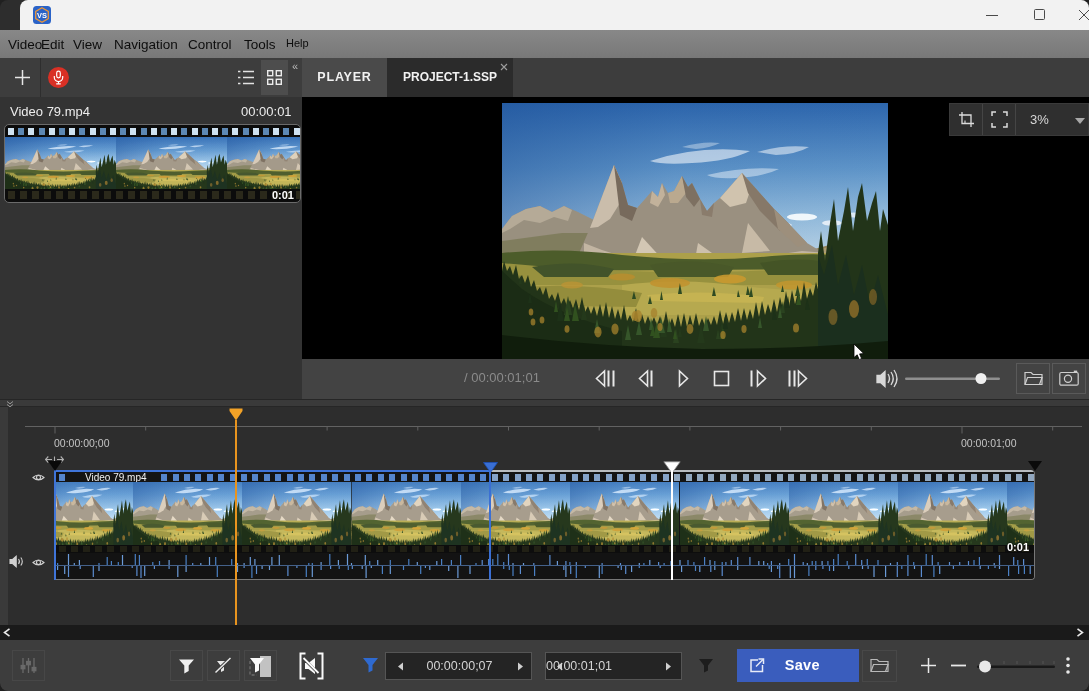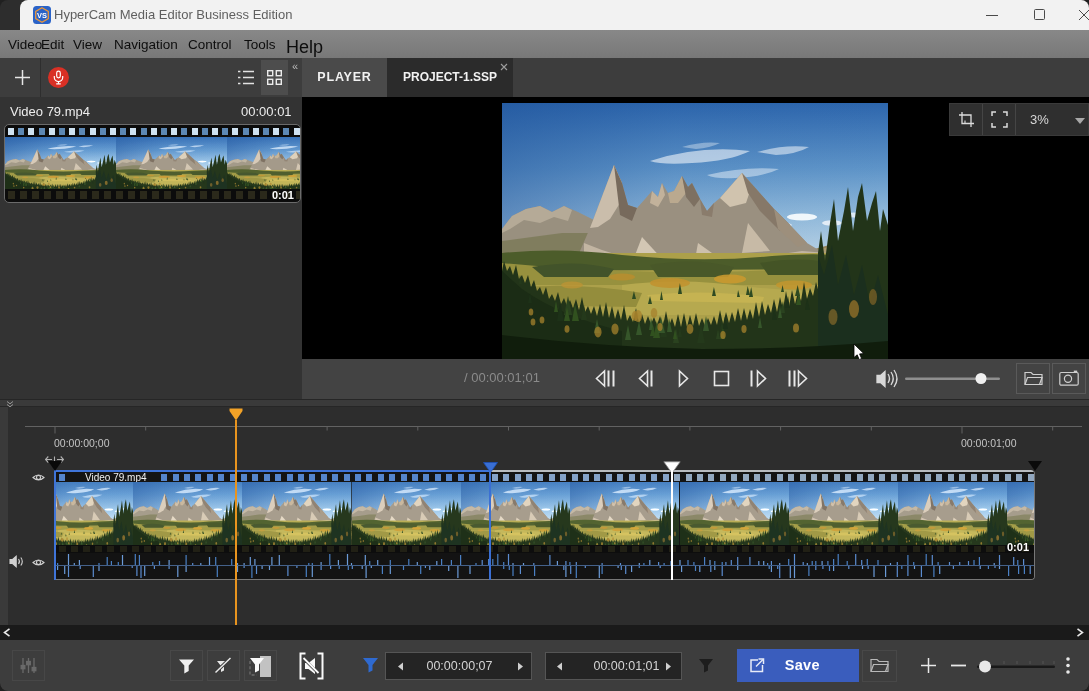--- a/index.html
+++ b/index.html
@@ -138,38 +138,37 @@
           <ellipse cx="331" cy="214" rx="4.5" ry="8" fill="#8f6e2b" opacity="0.65"></ellipse>
     </g>
   </defs>
 </svg>
 <div class="abs" style="left:0;top:0;width:1089px;height:30px;background:#f2f2f2;border-radius:8px 8px 0 0;margin-left:20px;">
   <svg class="ic abs" style="left:13px;top:6px" width="18" height="18" viewBox="0 0 18 18">
     <rect x="0" y="0" width="18" height="18" rx="3.5" fill="#2a63c8"></rect>
     <path d="M9,1.8 L15.3,5.4 L15.3,12.6 L9,16.2 L2.7,12.6 L2.7,5.4 Z" fill="none" stroke="#e8963c" stroke-width="1.3"></path>
     <text x="9" y="11.8" font-size="7.4" font-weight="bold" fill="#fff" text-anchor="middle" font-family="Liberation Sans,sans-serif">VS</text>
   </svg>
-  <div class="abs" style="left:34px;top:7px;font-size:13px;color:#5f5f5f;">HyperCam Media Editor Business Edition</div>
   <svg class="ic abs" style="left:962px;top:8px" width="115" height="14" viewBox="0 0 115 14">
     <g stroke="#4a4a4a" stroke-width="1" fill="none">
       <path d="M4,7.5 L16,7.5"></path>
       <rect x="52.5" y="1.5" width="10" height="10" rx="1"></rect>
       <path d="M97,2 L107,12 M107,2 L97,12"></path>
     </g>
   </svg>
 </div>
 
 <div class="abs" style="left:0;top:30px;width:1089px;height:28px;background:linear-gradient(#888,#787878);">
       <div class="abs" style="left:8px;top:7px;font-size:13.5px;color:#0d0d0d;">Video</div>
       <div class="abs" style="left:41px;top:7px;font-size:13.5px;color:#0d0d0d;">Edit</div>
       <div class="abs" style="left:73px;top:7px;font-size:13.5px;color:#0d0d0d;">View</div>
       <div class="abs" style="left:114px;top:7px;font-size:13.5px;color:#0d0d0d;">Navigation</div>
       <div class="abs" style="left:188px;top:7px;font-size:13.5px;color:#0d0d0d;">Control</div>
       <div class="abs" style="left:244px;top:7px;font-size:13.5px;color:#0d0d0d;">Tools</div>
-      <div class="abs" style="left:286px;top:7px;font-size:18px;color:#0d0d0d;">Help</div>
+      <div class="abs" style="left:286px;top:7px;font-size:11px;color:#0d0d0d;">Help</div>
     </div>
 
 <div class="abs" style="left:0;top:58px;width:1089px;height:39px;background:#3d3d3d;">
   <svg class="ic abs" style="left:14px;top:11px" width="17" height="17" viewBox="0 0 17 17">
     <path d="M8.5,1 L8.5,16 M1,8.5 L16,8.5" stroke="#e6e6e6" stroke-width="1.5"></path>
   </svg>
   <div class="abs" style="left:40px;top:0;width:1px;height:39px;background:#2e2e2e;"></div>
   <div class="abs" style="left:48px;top:9px;width:21px;height:21px;border-radius:50%;background:#d93025;"></div>
   <svg class="ic abs" style="left:48px;top:9px" width="21" height="21" viewBox="0 0 21 21">
     <g stroke="#fff" fill="none" stroke-width="1.2">
@@ -892,21 +891,21 @@
         </svg>
     <div class="abs" style="left:0;top:6px;width:147px;text-align:center;font-size:12.5px;color:#d4d4d4;">00:00:00;07</div>
     <svg class="ic abs" style="left:131px;top:9px" width="7" height="9" viewBox="0 0 7 9">
           <path d="M1,0.5 L6,4.5 L1,8.5 Z" fill="#cfcfcf"></path>
         </svg>
   </div>
   <div class="abs" style="left:545px;top:12px;width:137px;height:28px;background:#242424;border:1px solid #555;">
     <svg class="ic abs" style="left:10px;top:9px" width="7" height="9" viewBox="0 0 7 9">
           <path d="M6,0.5 L1,4.5 L6,8.5 Z" fill="#cfcfcf"></path>
         </svg>
-    <div class="abs" style="left:12px;top:6px;width:137px;text-align:center;font-size:12.5px;color:#d4d4d4;">00:00:01;01</div>
+    <div class="abs" style="left:0;top:6px;width:137px;font-size:12.5px;color:#d4d4d4;">00:00:01;01</div>
     <svg class="ic abs" style="left:119px;top:9px" width="7" height="9" viewBox="0 0 7 9">
           <path d="M1,0.5 L6,4.5 L1,8.5 Z" fill="#cfcfcf"></path>
         </svg>
   </div>
   <svg class="ic abs" style="left:698px;top:18px" width="16" height="15" viewBox="0 0 16 15">
     <path d="M1,1 H15 L10,7.5 V12.5 L6,14.5 V7.5 Z" fill="#1d1d1d"></path>
   </svg>
 
   <div class="abs" style="left:737px;top:9px;width:122px;height:33px;background:#3a5dbd;">
     <svg class="ic abs" style="left:12px;top:9px" width="16" height="15" viewBox="0 0 16 15">

